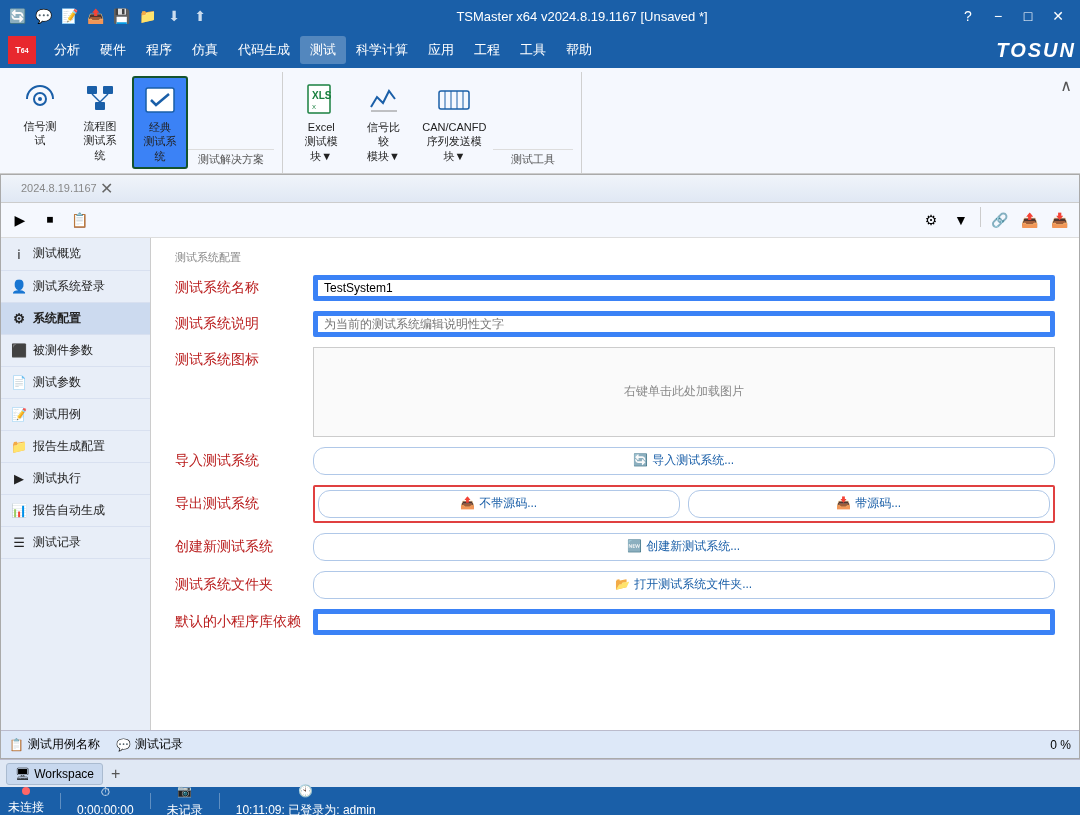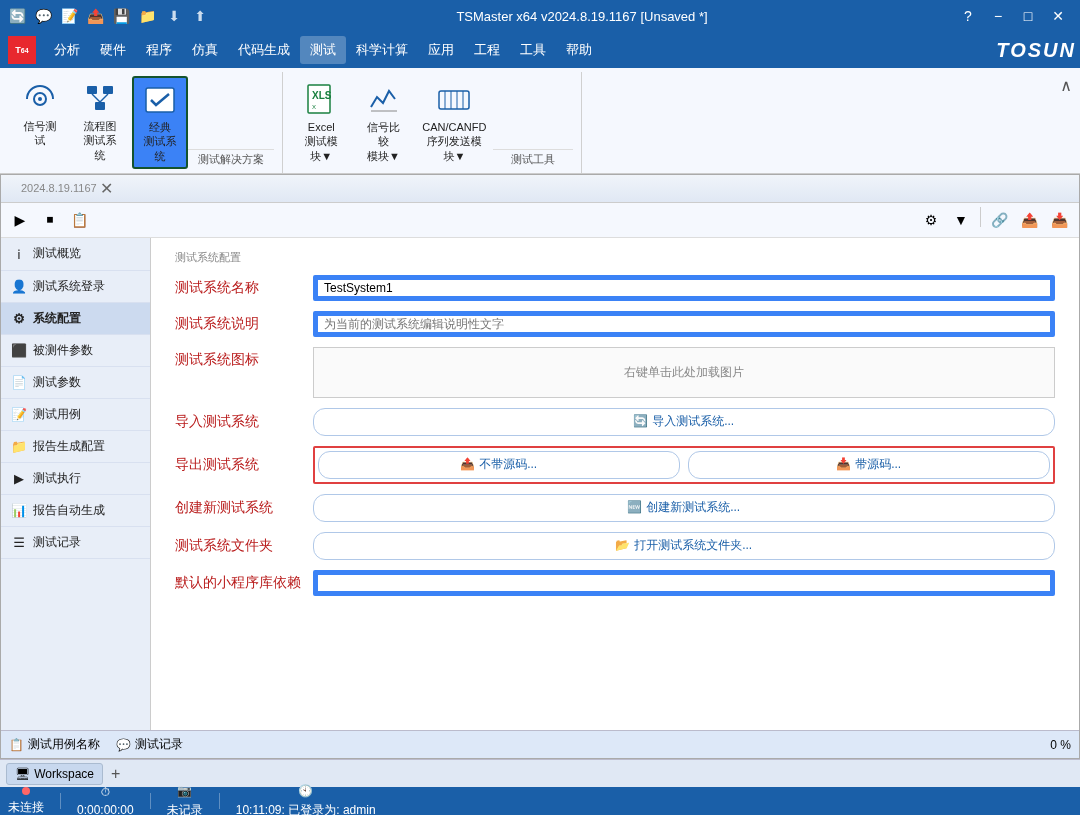--- a/index.html
+++ b/index.html
@@ -170,21 +170,21 @@
       border: 5px solid #3b82f6;
       border-radius: 2px;
       padding: 0 6px;
       font-size: 12px;
       background: white;
     }
     .form-input.placeholder-text { color: #999; }
 
     .image-placeholder {
       flex: 1;
-      height: 51px;
+      height: 90px;
       border: 1px solid #ccc;
       display: flex;
       align-items: center;
       justify-content: center;
       font-size: 12px;
       color: #888;
       background: #fafafa;
       cursor: pointer;
     }
 

